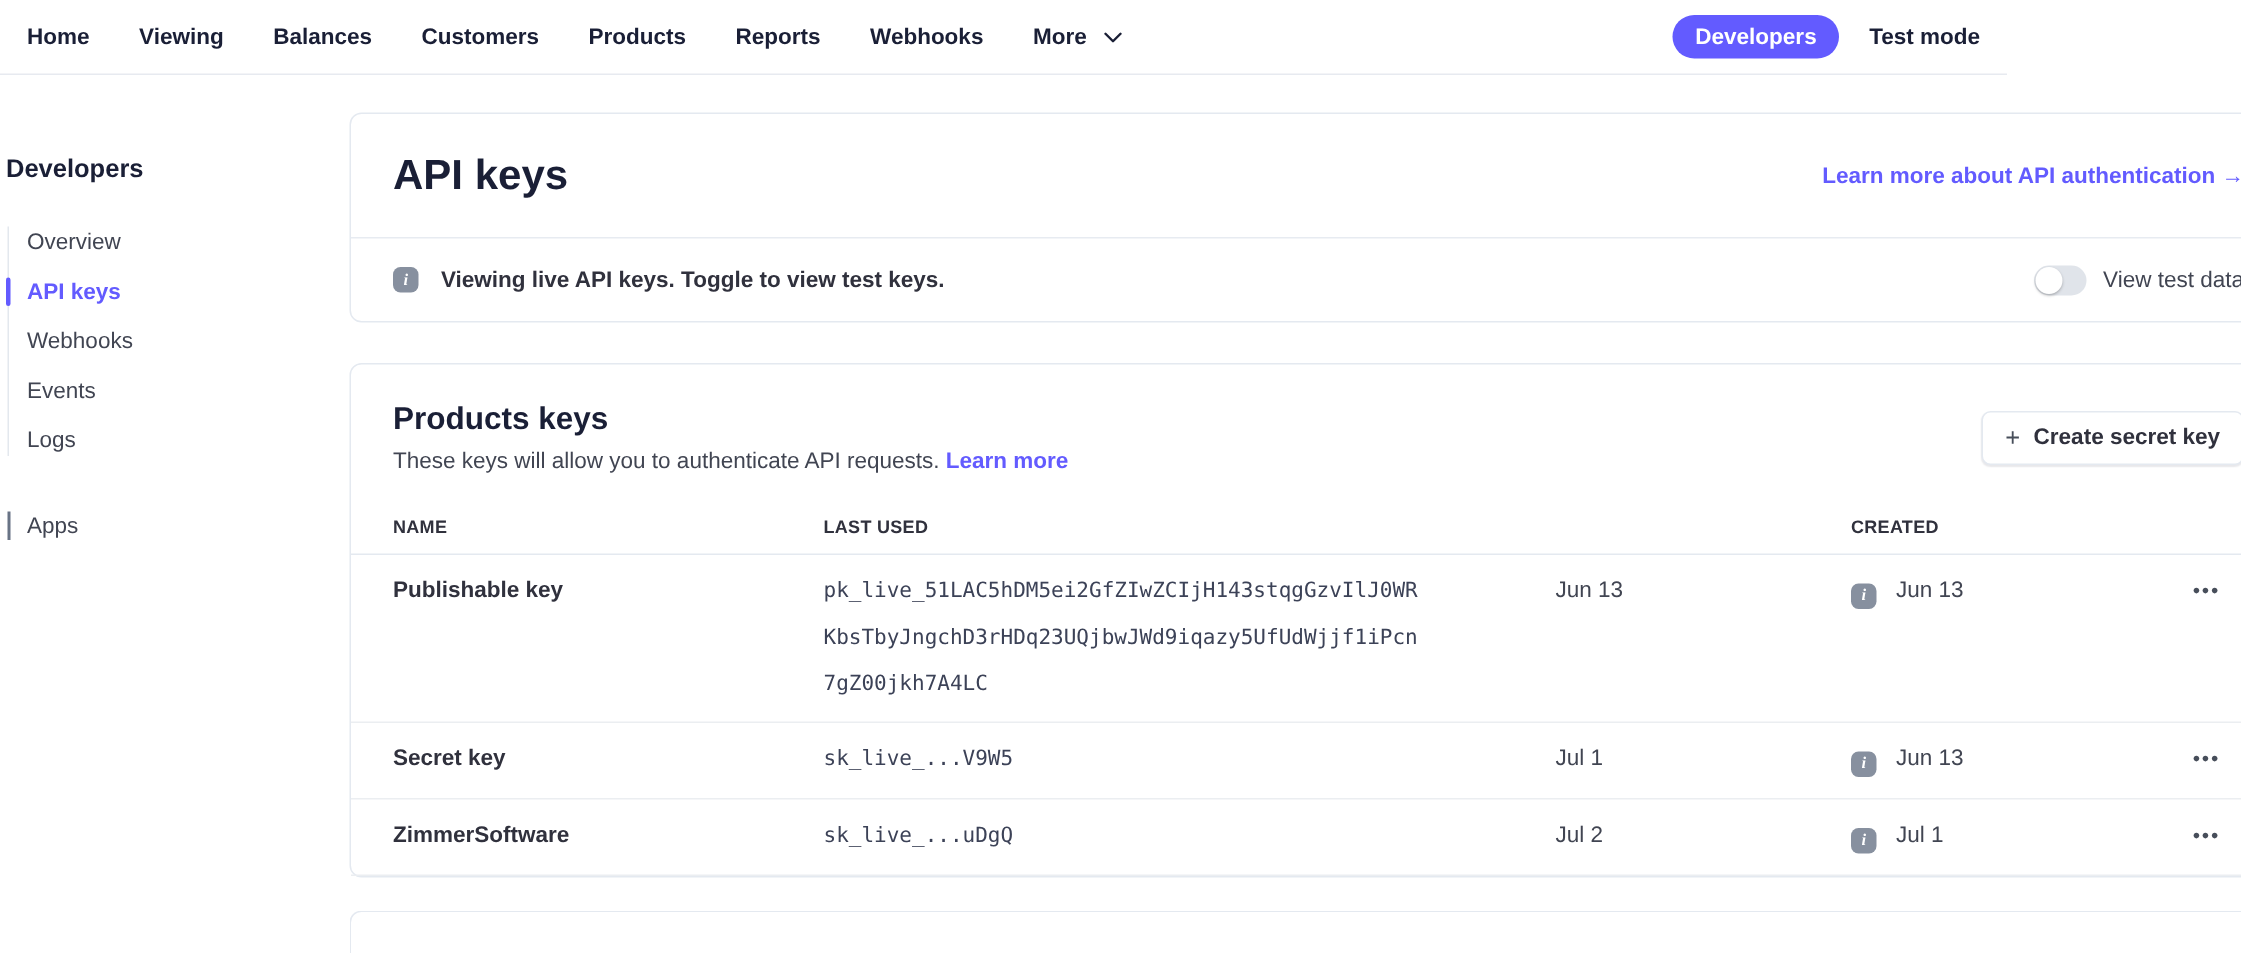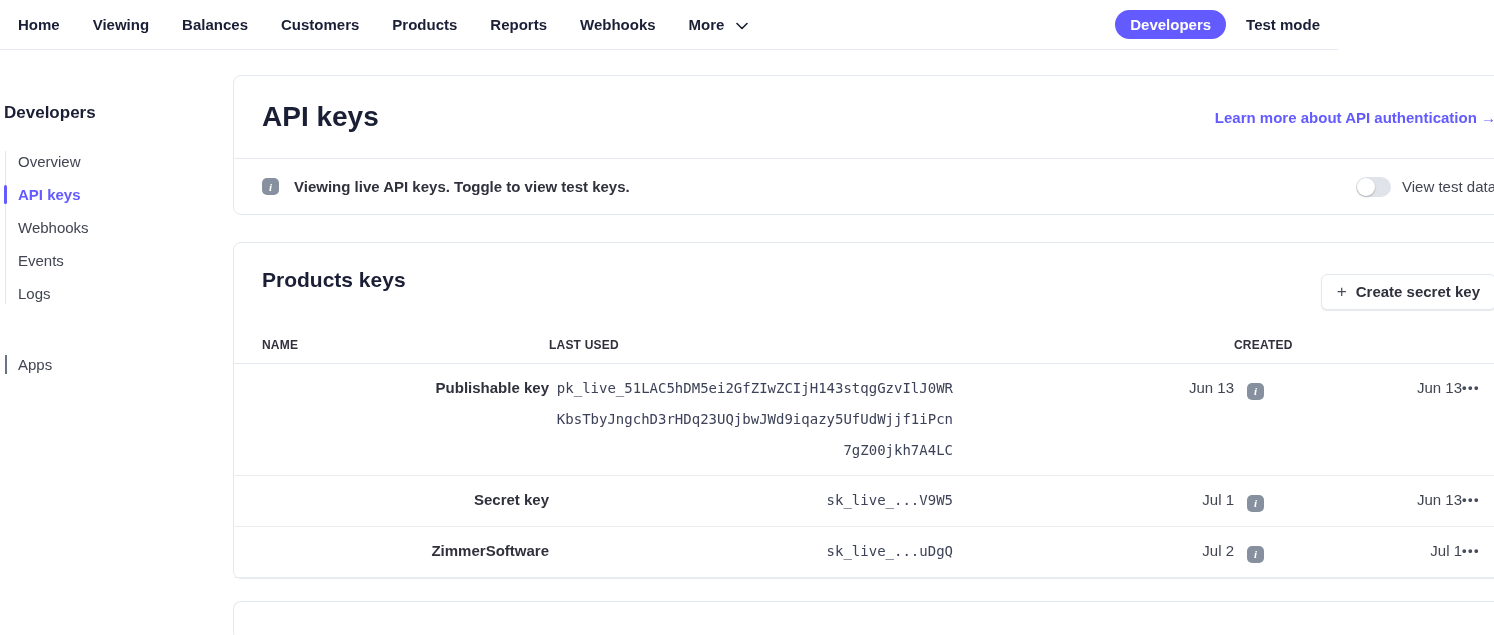--- a/index.html
+++ b/index.html
@@ -18,21 +18,21 @@
   .testmode { font-size:15px; font-weight:600; color:#1a1f36; white-space:nowrap; }
 
   
   .sidebar { position:absolute; left:0; top:50px; width:233px; padding:53px 0 0 4px; }
   .sb-title { font-size:17px; font-weight:700; color:#1a1f36; }
   .sb-nav { position:relative; margin-top:22px; }
   .sb-nav::before { content:""; position:absolute; left:1px; top:6px; bottom:6px; width:1px; background:#e3e8ee; }
   .sb-item { position:relative; padding:8px 0 8px 14px; font-size:15px; color:#414552; cursor:pointer; }
   .sb-item.active { color:#635bff; font-weight:700; }
   .sb-item.active::before { content:""; position:absolute; left:0; top:7px; bottom:7px; width:3px; background:#635bff; border-radius:2px; }
-  .sb-apps { position:relative; margin-top:38px; }
+  .sb-apps { position:relative; margin-top:24px; }
   .sb-apps::before { content:""; position:absolute; left:1px; top:7px; bottom:7px; width:2px; background:#687385; }
 
   
   .main { position:absolute; left:233px; top:50px; width:1292px; }
   .card { background:#fff; border:1px solid #e4e9f0; border-radius:8px; }
 
   
   .card-header { margin-top:25px; }
   .header-row { display:flex; align-items:center; justify-content:space-between; height:82px; padding:0 28px; }
   .page-title { font-size:28px; font-weight:700; color:#1a1f36; }
@@ -59,21 +59,21 @@
     font-size:15px; font-weight:600; color:#30313d; cursor:pointer;
     box-shadow:0 1px 1px rgba(26,31,54,.1); white-space:nowrap; }
   .btn .plus { font-weight:400; font-size:17px; line-height:18px; color:#474e5a; }
 
   
   .table { margin-top:17px; }
   .trow { display:grid; grid-template-columns:287px 488px 197px 30px 1fr 62px;
     padding-left:28px; align-items:flex-start; border-bottom:1px solid #ebeef1; }
   .trow.head { border-bottom:1px solid #e4e9f0; }
   .th { font-size:12px; font-weight:700; color:#30313d; letter-spacing:.2px; padding:11px 0; }
-  .td { font-size:15px; color:#414552; padding:14px 0; line-height:20px;text-align:right; }
+  .td { font-size:15px; color:#414552; padding:14px 0; line-height:20px; }
   .td.name { font-weight:600; color:#30313d; }
   .td.token { font-family:"DejaVu Sans Mono", monospace; font-size:14px; color:#3c4257;
     line-height:31px; padding-top:9px; padding-bottom:9px; max-width:404px;
     word-break:break-all; cursor:pointer; }
   .td.iconcell { padding-top:16px; }
   .dots { font-size:13px; font-weight:700; letter-spacing:1.5px; color:#474e5a;
     padding:14px 0; cursor:pointer; line-height:20px; }
 
   .card-bottom { margin-top:22px; height:40px; border-bottom:none; }
 
@@ -134,20 +134,24 @@
           </span>
         <span class="toggle-label">View test data</span>
       </span>
     </div>
   </section>
 
   <section class="card card-keys">
     <div class="section-header">
       <div>
         <h2 class="section-title">Products keys</h2>
+        <div class="section-sub">
+          <span>These keys will allow you to authenticate API requests.</span>
+          <span class="inline-link">Learn more</span>
+        </div>
       </div>
       <button class="btn">
         <span class="plus">+</span>
         <span>Create secret key</span>
       </button>
     </div>
 
     <div class="table">
       <div class="trow head">
         <span class="th">NAME</span>

